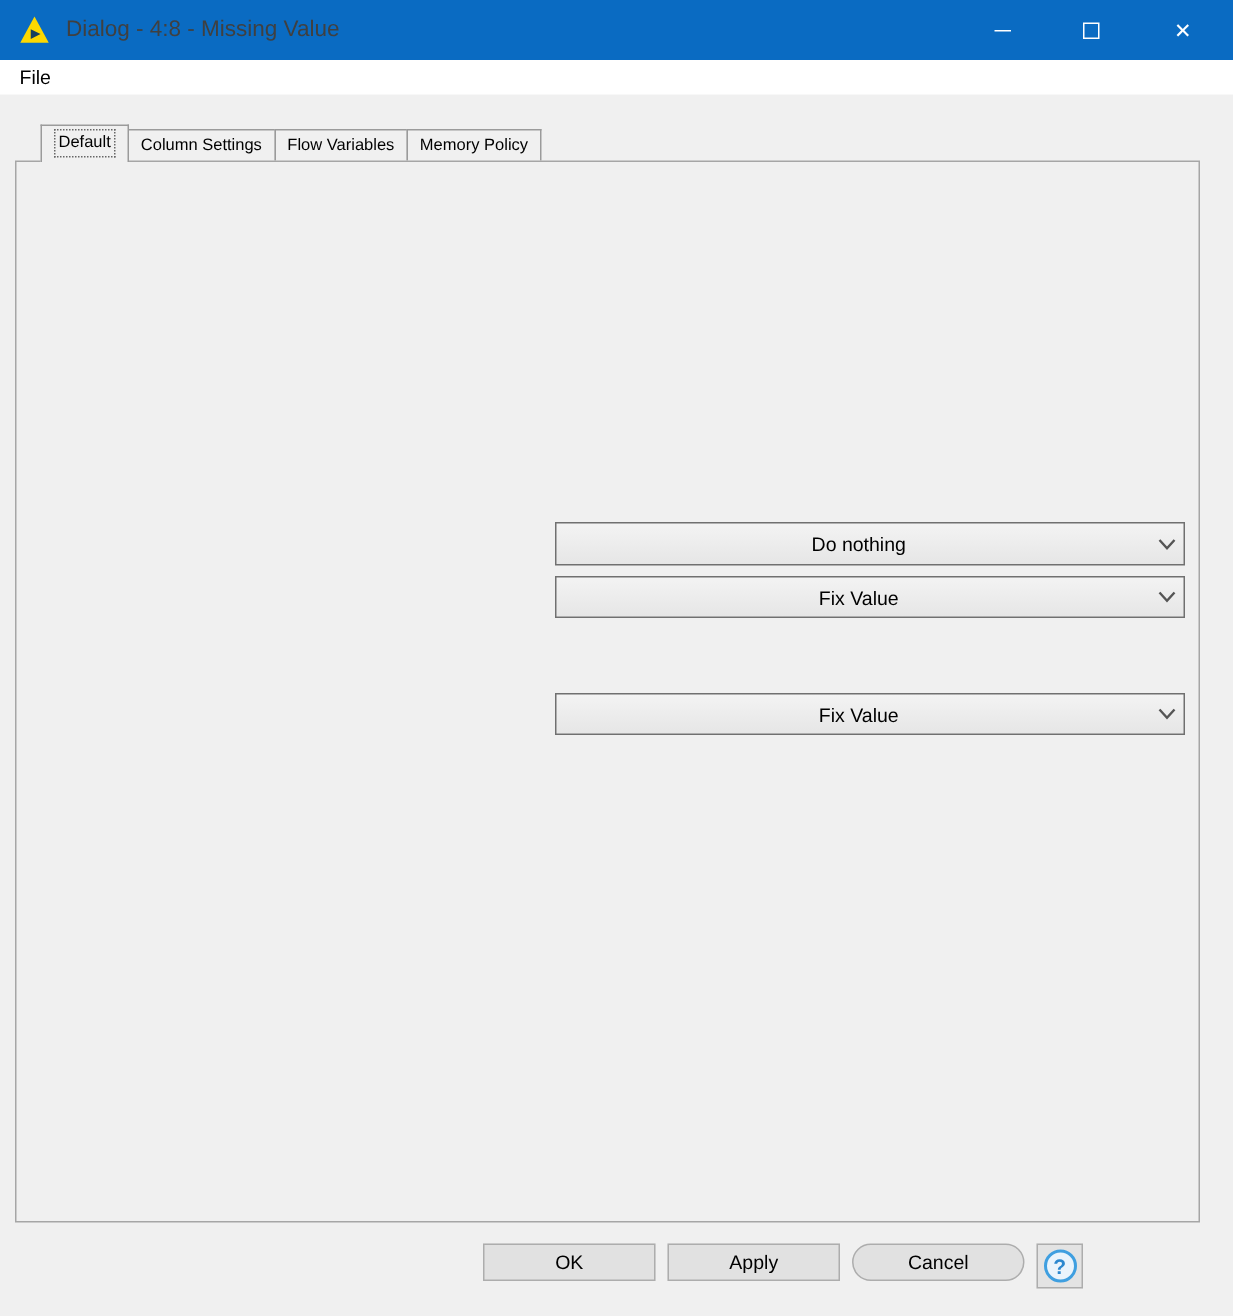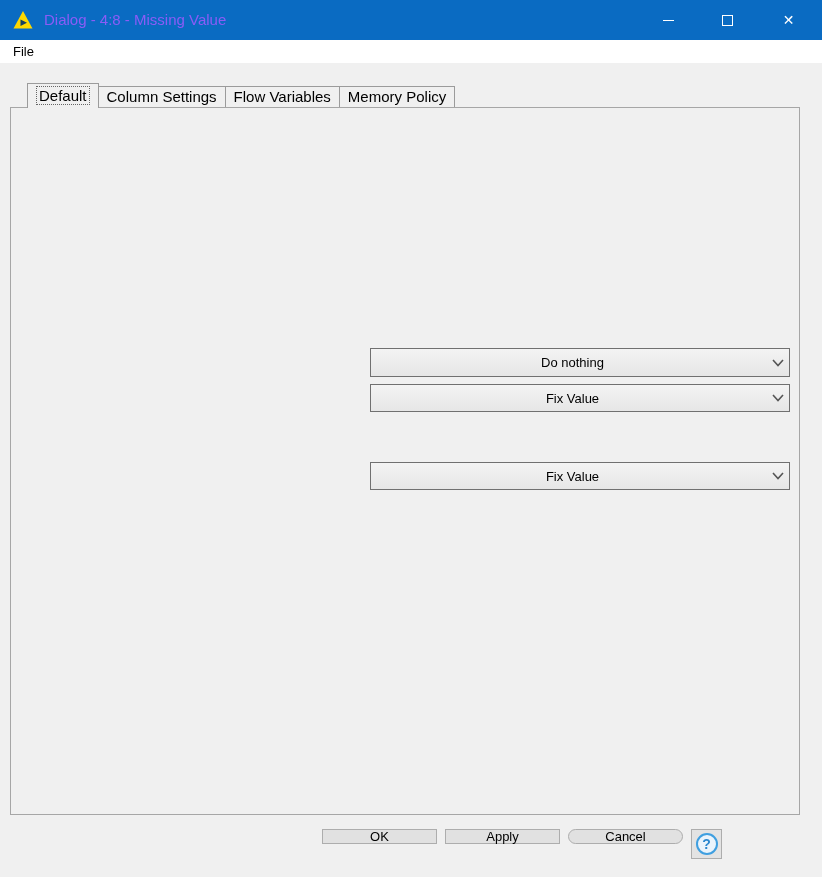--- a/index.html
+++ b/index.html
@@ -3,33 +3,33 @@
 <meta charset="utf-8">
 <style>
   * { margin:0; padding:0; box-sizing:border-box; }
   html,body { width:822px; height:877px; overflow:hidden; }
   body { font-family:"Liberation Sans", sans-serif; background:#f0f0f0; color:#000; position:relative; }
   .abs { position:absolute; }
 
   
   .titlebar { left:0; top:0; width:822px; height:40px; background:#0a6bc2; display:flex; align-items:center; }
   .titlebar-icon { left:12px; top:9px; width:22px; height:22px; }
-  .titlebar-title { left:44px; top:0; height:32px; line-height:40px; color:#8b5cf6; font-size:15px; white-space:nowrap; }
+  .titlebar-title { left:44px; top:0; height:32px; line-height:40px; color:#404040; font-size:15px; white-space:nowrap; }
   .wincontrol { top:0; width:47px; height:40px; display:flex; align-items:center; justify-content:center; }
   .wc-min-glyph { width:11px; height:0; border-top:1px solid #fff; }
   .wc-max-glyph { width:11px; height:11px; border:1px solid #fff; }
   .wc-close-glyph { color:#fff; font-size:14px; line-height:1; }
 
   
   .menubar { left:0; top:40px; width:822px; height:23px; background:#ffffff; }
   .menu-item { left:9px; top:40px; height:23px; line-height:23px; font-size:13px; padding:0 4px; }
 
   
   .tabbar { left:27px; top:83px; display:flex; align-items:flex-end; }
-  .tab { height:22px; line-height:20px; font-size:15px; padding:0 8px; background:#f0f0f0;
+  .tab { height:22px; line-height:20px; font-size:11px; padding:0 8px; background:#f0f0f0;
          border:1px solid #9b9b9b; border-bottom:none; margin-left:-1px; white-space:nowrap; }
   .tab.selected { height:25px; line-height:23px; background:#f0f0f0; position:relative; z-index:3; margin-left:0; }
   .tab.selected .focusbox { display:inline-block; border:1px dotted #666; padding:0 2px; line-height:17px; }
 
   
   .panel { left:10px; top:107px; width:790px; height:708px; background:#f0f0f0; border:1px solid #a6a6a6; z-index:1; }
 
   .rowlabel { font-size:13px; line-height:16px; white-space:nowrap; }
 
   .combo { width:420px; height:29px; background:linear-gradient(#f3f3f3,#e6e6e6); border:1px solid #707070;
@@ -45,21 +45,21 @@
   .spinner { width:20px; height:22px; border:1px solid #7a7a7a; border-left:none; background:#f0f0f0;
              display:flex; flex-direction:column; }
   .spin-btn { flex:1; display:flex; align-items:center; justify-content:center; }
   .spin-btn.up { border-bottom:1px solid #bdbdbd; }
   .tri-up { width:0; height:0; border-left:4px solid transparent; border-right:4px solid transparent; border-bottom:5px solid #2b2b2b; }
   .tri-down { width:0; height:0; border-left:4px solid transparent; border-right:4px solid transparent; border-top:5px solid #2b2b2b; }
 
   .footer-note { left:10px; top:762px; width:790px; text-align:center; font-size:13px; }
 
   
-  .btn { height:15px; width:115px; background:#e1e1e1; border:1px solid #adadad; font-size:13px;
+  .btn { height:25px; width:115px; background:#e1e1e1; border:1px solid #adadad; font-size:13px;
          font-family:"Liberation Sans", sans-serif; display:flex; align-items:center; justify-content:center; }
   .help-btn { width:31px; height:30px; background:#e3e3e3; border:1px solid #adadad;
               display:flex; align-items:center; justify-content:center; }
   .help-circle { width:22px; height:22px; border-radius:50%; border:2px solid #3f9fe0; background:#eaf4fc;
                  color:#2c88cf; font-weight:bold; font-size:14px; display:flex; align-items:center; justify-content:center; }
 </style>
 </head>
 <body>
 
 <div class="abs titlebar"></div>

